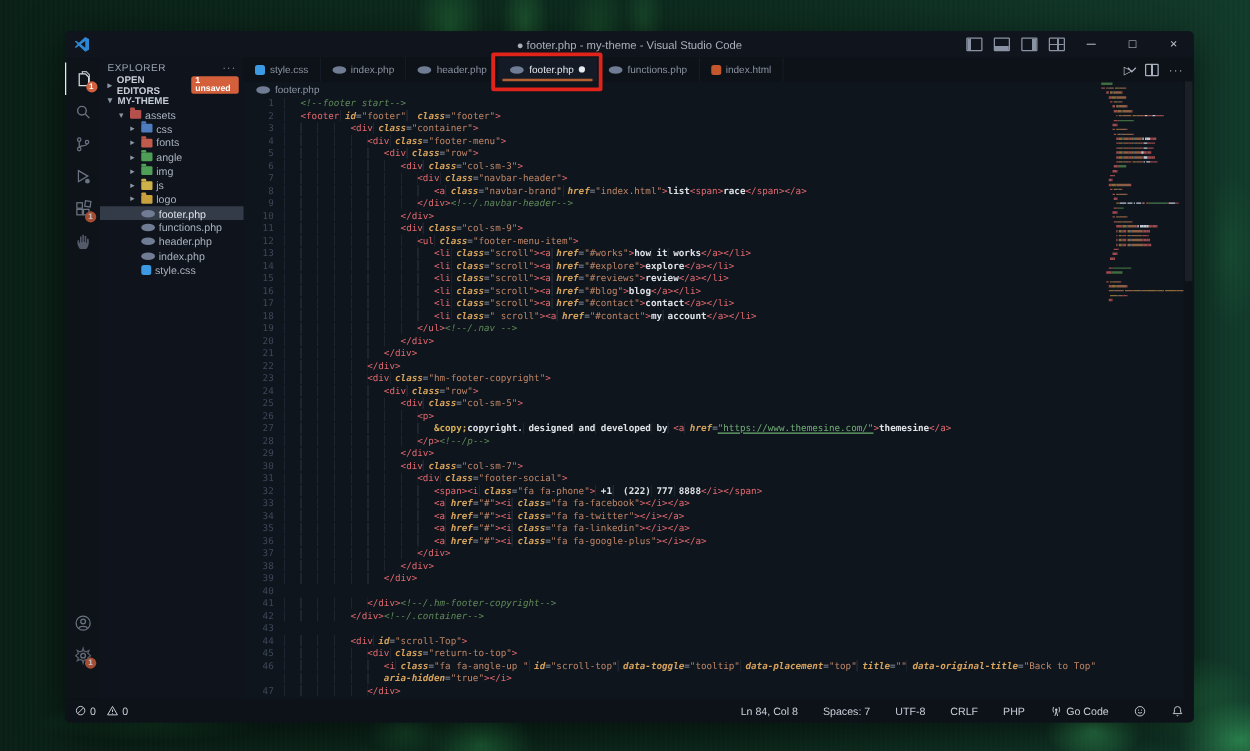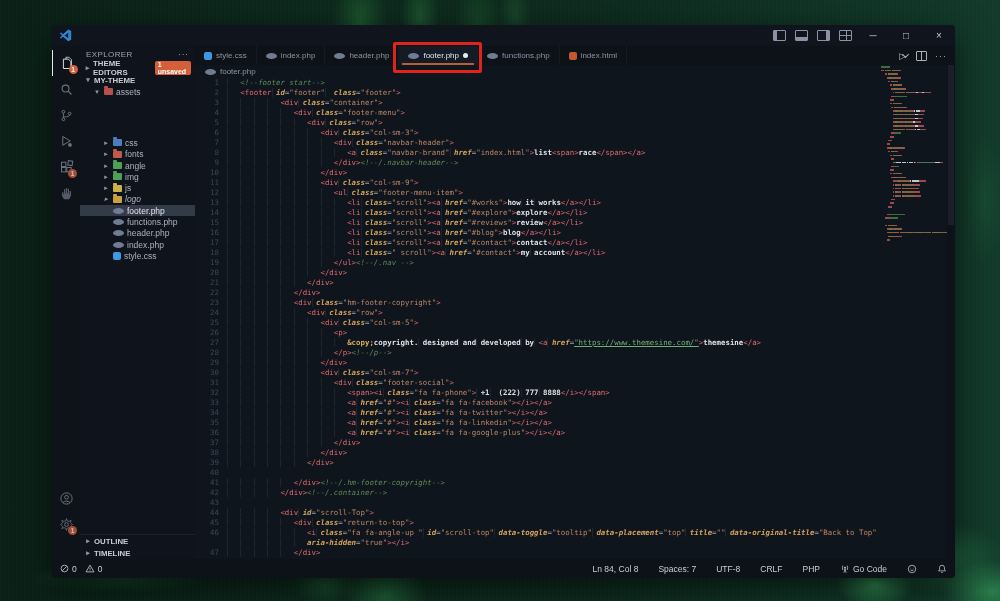--- a/index.html
+++ b/index.html
@@ -113,20 +113,21 @@
 <body>
 
 <div class="window">
 
   <div class="titlebar">
     <div class="vslogo">
       <svg class="ico" width="13" height="13" viewBox="0 0 24 24">
           <path fill="#2f86d2" d="M17 1 L7.5 9.6 L3.4 6.5 L1.5 7.4 L5.6 11.9 L1.5 16.4 L3.4 17.4 L7.5 14.2 L17 22.8 L22.5 20 L22.5 3.9 Z M17 7 L17 16.9 L10.5 11.9 Z"></path>
         </svg>
     </div>
+    <div class="win-title">● footer.php - my-theme - Visual Studio Code</div>
     <div class="tb-right">
       <span class="lay-ico l"></span>
       <span class="lay-ico b"></span>
       <span class="lay-ico r"></span>
       <span class="lay-ico g"></span>
       <span class="winbtn">─</span>
       <span class="winbtn">□</span>
       <span class="winbtn">×</span>
     </div>
   </div>
@@ -193,34 +194,34 @@
       </div>
     </div>
 
     <div class="sidebar">
       <div class="sb-header">
         <span>EXPLORER</span>
         <span class="dots">···</span>
       </div>
       <div class="sb-sec">
         <span class="chev">▸</span>
-        <span>THEME EDITORS</span>
+        <span>OPEN EDITORS</span>
         <span class="badge-unsaved">1 unsaved</span>
       </div>
       <div class="sb-sec">
         <span class="chev">▾</span>
         <span>MY-THEME</span>
       </div>
       <div class="tree">
           <div class="tree-row" style="padding-left: 13px;">
             <span class="chev">▾</span>
             <span class="folder" style="background: rgb(181, 80, 77);"></span>
             <span>assets</span>
           </div>
-          <div class="tree-row" style="padding-left: 22px; margin-top: 40px;">
+          <div class="tree-row" style="padding-left: 22px;">
             <span class="chev">▸</span>
             <span class="folder" style="background: rgb(77, 125, 191);"></span>
             <span>css</span>
           </div>
           <div class="tree-row" style="padding-left: 22px;">
             <span class="chev">▸</span>
             <span class="folder" style="background: rgb(192, 90, 74);"></span>
             <span>fonts</span>
           </div>
           <div class="tree-row" style="padding-left: 22px;">
@@ -231,21 +232,21 @@
           <div class="tree-row" style="padding-left: 22px;">
             <span class="chev">▸</span>
             <span class="folder" style="background: rgb(79, 158, 87);"></span>
             <span>img</span>
           </div>
           <div class="tree-row" style="padding-left: 22px;">
             <span class="chev">▸</span>
             <span class="folder" style="background: rgb(205, 178, 74);"></span>
             <span>js</span>
           </div>
-          <div class="tree-row" style="padding-left: 22px; font-style: italic;">
+          <div class="tree-row" style="padding-left: 22px;">
             <span class="chev">▸</span>
             <span class="folder" style="background: rgb(201, 162, 63);"></span>
             <span>logo</span>
           </div>
           <div class="tree-row selected" style="padding-left: 22px;">
             <span class="chev"></span>
             <span class="php-ico"></span>
             <span>footer.php</span>
           </div>
           <div class="tree-row" style="padding-left: 22px;">
@@ -260,30 +261,20 @@
           </div>
           <div class="tree-row" style="padding-left: 22px;">
             <span class="chev"></span>
             <span class="php-ico"></span>
             <span>index.php</span>
           </div>
           <div class="tree-row" style="padding-left: 22px;">
             <span class="chev"></span>
             <span class="css-ico"></span>
             <span>style.css</span>
-          </div>
-        </div>
-      <div class="sb-bottom">
-          <div class="sb-sec">
-            <span class="chev">▸</span>
-            <span>OUTLINE</span>
-          </div>
-          <div class="sb-sec">
-            <span class="chev">▸</span>
-            <span>TIMELINE</span>
           </div>
         </div>
     </div>
 
     <div class="editor-area">
       <div class="tabbar">
         <div class="tabs">
             <div class="tab">
               <span class="css-ico"></span>
               <span>style.css</span>

